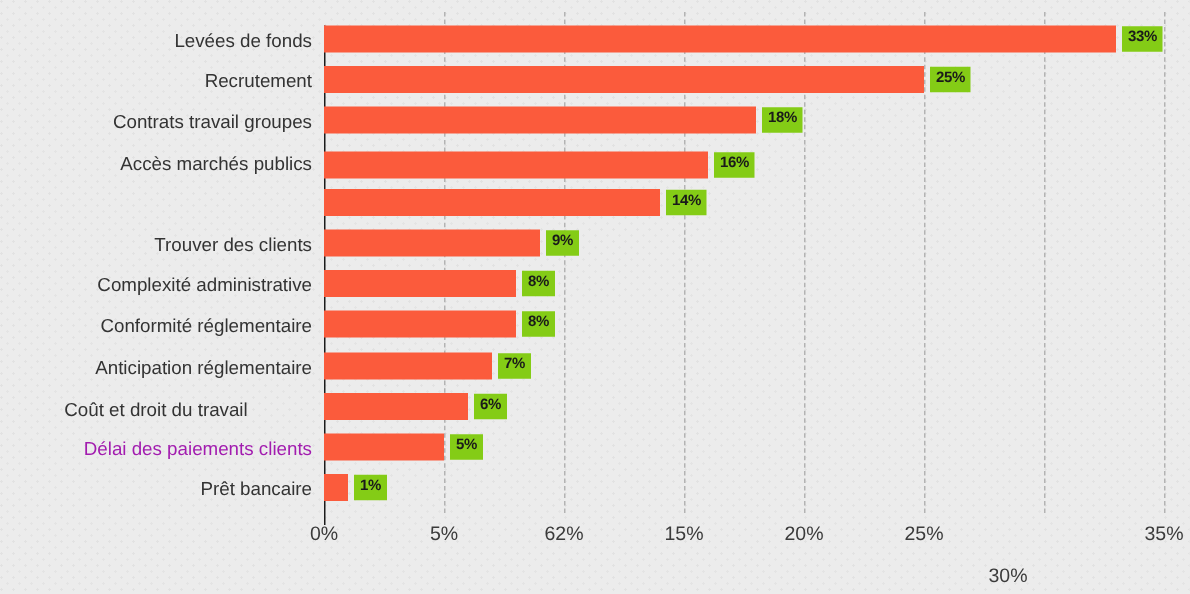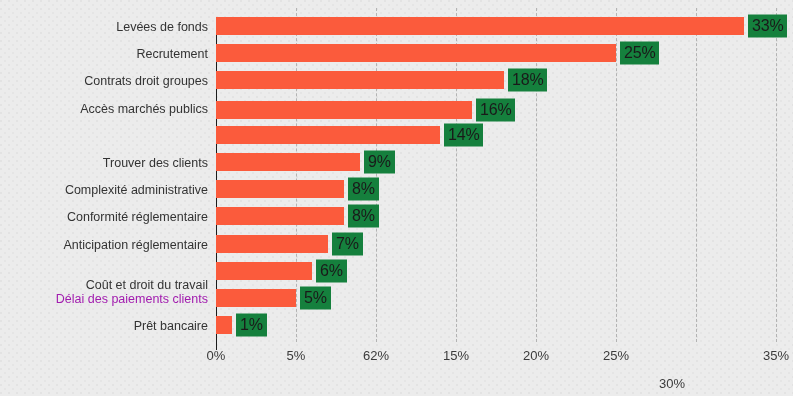--- a/index.html
+++ b/index.html
@@ -47,24 +47,24 @@
   .bar{
     position:absolute;
     left:0;top:0;
     height:18px;
     background:#fb5b3c;
   }
   .value-badge{
     position:absolute;
     top:50%;
     transform:translateY(-50%);
-    background:#15803d;
+    background:#84cc16;
     color:#1a1a1a;
-    font-size:16px;
-    font-weight:normal;
+    font-size:10px;
+    font-weight:bold;
     line-height:1;
     padding:3px 4px 4px 4px;
     white-space:nowrap;
     letter-spacing:-0.2px;
   }
 
   
   .cat-label{
     position:absolute;
     right:793px;           
@@ -106,27 +106,27 @@
   }
 </style>
 </head>
 <body>
 
 <div id="chart-root">
 
   <div class="cat-col" id="cat-col">
       <div class="cat-label" style="top: 10px; color: rgb(51, 51, 51);">Levées de fonds</div>
       <div class="cat-label" style="top: 37.2px; color: rgb(51, 51, 51);">Recrutement</div>
-      <div class="cat-label" style="top: 64.4px; color: rgb(51, 51, 51);">Contrats droit groupes</div>
+      <div class="cat-label" style="top: 64.4px; color: rgb(51, 51, 51);">Contrats travail groupes</div>
       <div class="cat-label" style="top: 91.6px; color: rgb(51, 51, 51);">Accès marchés publics</div>
       <div class="cat-label" style="top: 146px; color: rgb(51, 51, 51);">Trouver des clients</div>
       <div class="cat-label" style="top: 173.2px; color: rgb(51, 51, 51);">Complexité administrative</div>
       <div class="cat-label" style="top: 200.4px; color: rgb(51, 51, 51);">Conformité réglementaire</div>
       <div class="cat-label" style="top: 227.6px; color: rgb(51, 51, 51);">Anticipation réglementaire</div>
-      <div class="cat-label" style="top: 268px; color: rgb(51, 51, 51);">Coût et droit du travail</div>
+      <div class="cat-label" style="top: 256px; color: rgb(51, 51, 51); text-align: center;">Coût et droit du travail</div>
       <div class="cat-label" style="top: 282px; color: #a21caf;">Délai des paiements clients</div>
       <div class="cat-label" style="top: 309.2px; color: rgb(51, 51, 51);">Prêt bancaire</div>
     </div>
 
   <div class="plot" id="plot">
       <div class="gridline zero" style="left: 0px; top: 9px; bottom: -8px;"></div>
       <div class="gridline" style="left: 80px;"></div>
       <div class="gridline" style="left: 160px;"></div>
       <div class="gridline" style="left: 240px;"></div>
       <div class="gridline" style="left: 320px;"></div>

